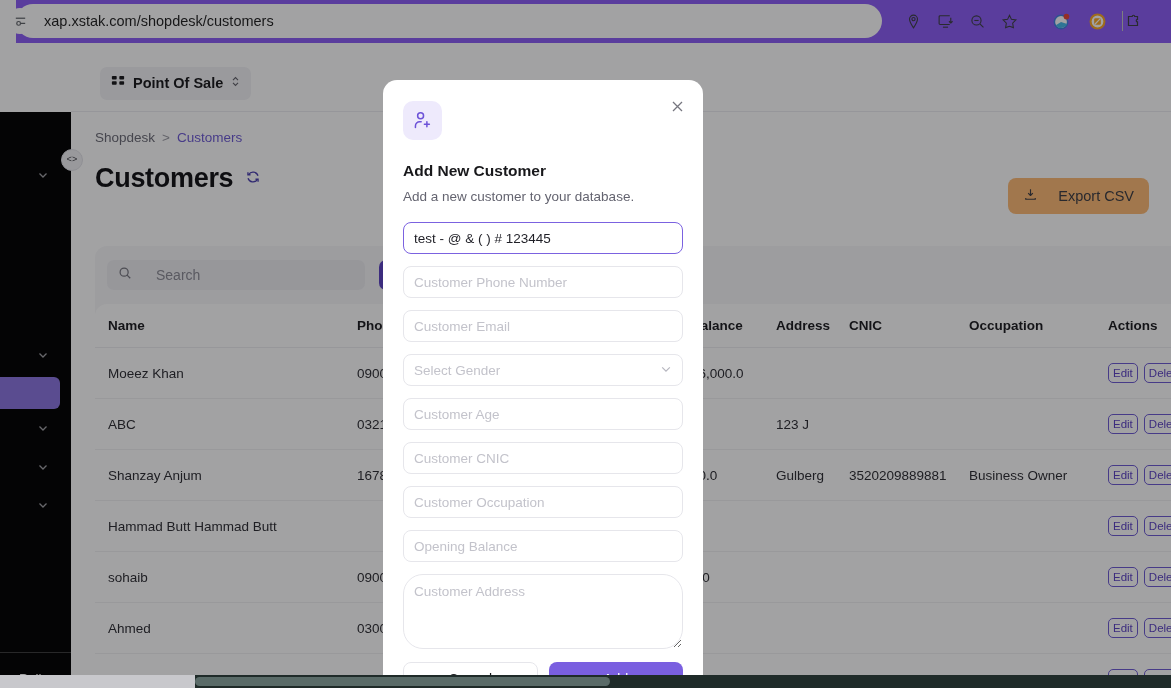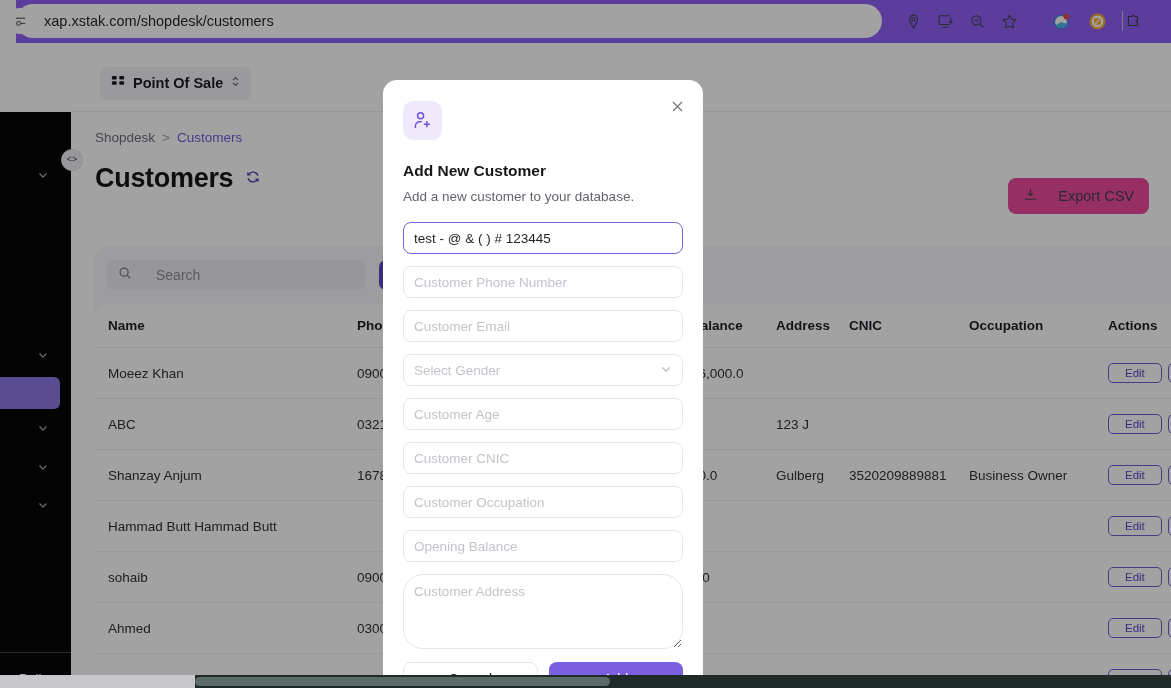--- a/index.html
+++ b/index.html
@@ -147,21 +147,21 @@
     margin-top: 18px;
     display: flex; align-items: center; gap: 12px;
   }
   #page-title { font-size: 27px; font-weight: bold; color: #111114; letter-spacing: -.3px; }
   #header-actions {
     position: absolute; right: 22px; top: 66px;
     display: flex; align-items: center; gap: 12px;
   }
   #export-csv-button {
     height: 36px; padding: 0 15px;
-    background: #ec4899; border: none; border-radius: 8px;
+    background: #fdba74; border: none; border-radius: 8px;
     display: flex; align-items: center; gap: 20px;
     font-size: 14.5px; color: #3c3c43;
     font-family: inherit; cursor: pointer;
   }
   #add-customer-button {
     height: 36px; padding: 0 17px;
     background: #5b41c4; border: none; border-radius: 8px;
     color: #ffffff; font-size: 14.5px;
     font-family: inherit; cursor: pointer; white-space: nowrap;
   }
@@ -213,21 +213,21 @@
   #customers-table th:first-child, #customers-table td:first-child { padding-left: 13px; }
   .col-name { width: 262px; }
   .col-phone { width: 334px; }
   .col-balance { width: 85px; }
   .col-address { width: 73px; }
   .col-cnic { width: 120px; }
   .col-occupation { width: 139px; }
   .col-actions { width: 147px; }
   .row-action-btn {
     display: inline-flex; align-items: center; justify-content: center;
-    height: 20px; padding: 0 16px; margin-right: 6px;
+    height: 20px; padding: 0 4px; margin-right: 6px;
     border: 1px solid #6d5ad4; border-radius: 5px;
     color: #5b41c4; font-size: 11.5px; background: #fff;
     font-family: inherit; cursor: pointer;
   }
 
   
   #modal-overlay {
     position: absolute; left: 0; top: 0;
     width: 1171px; height: 688px;
     background: rgba(10,10,14,.38);

